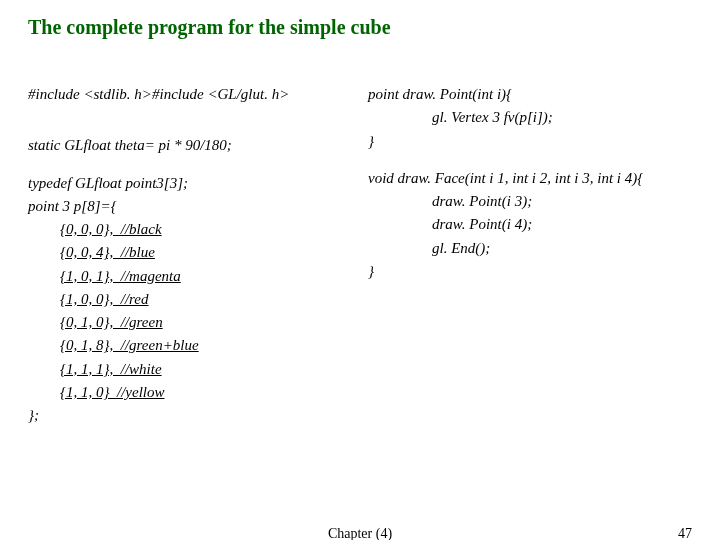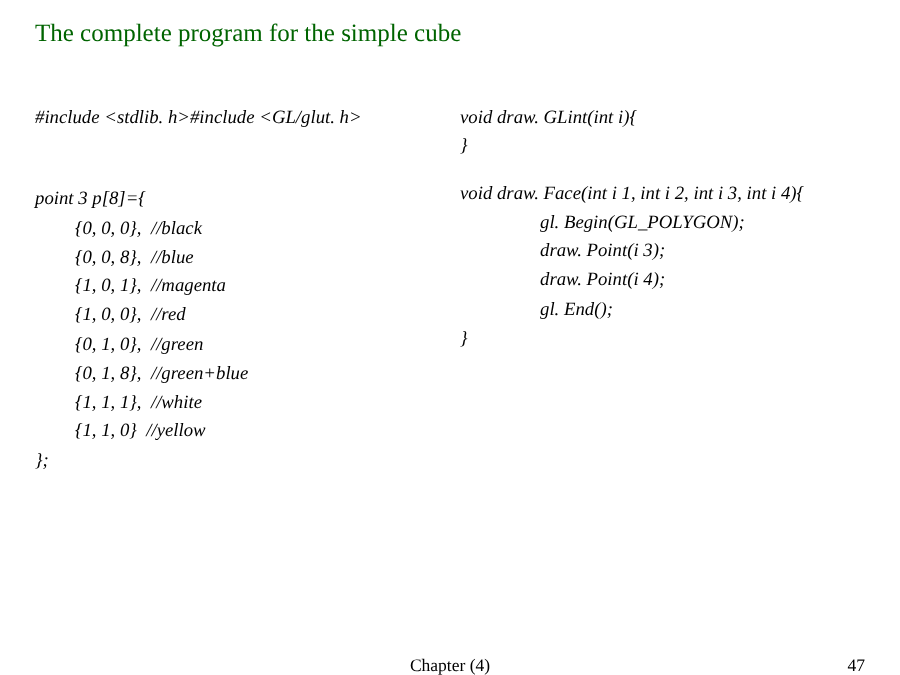--- a/index.html
+++ b/index.html
@@ -15,21 +15,21 @@
   }
   .slide {
     padding: 16px 28px 0 28px;
     box-sizing: border-box;
     width: 720px;
     height: 540px;
     position: relative;
   }
   .title {
     color: #006400;
-    font-weight: normal;
+    font-weight: bold;
     font-size: 20px;
     margin: 0 0 14px 0;
   }
   .content {
     display: flex;
     flex-direction: row;
     font-size: 15px;
     font-style: italic;
     line-height: 1.55;
     margin-top: 44px;
@@ -41,21 +41,21 @@
   }
   .col-right {
     width: 50%;
     padding-left: 8px;
     box-sizing: border-box;
   }
   .codeblock {
     white-space: pre;
     font-family: "Times New Roman", Times, serif;
   }
-  .indent1 { padding-left: 32px; }
+  .indent1 { padding-left: 32px; text-decoration: underline; }
   .indent2 { padding-left: 64px; }
   .spacer { height: 14px; }
   .footer {
     position: absolute;
     bottom: 14px;
     left: 0;
     width: 720px;
     font-size: 14px;
     font-style: normal;
   }
@@ -75,39 +75,41 @@
 <div class="slide">
 
   <div class="title">The complete program for the simple cube</div>
 
   <div class="content">
 
     <div class="col-left">
       <div class="codeblock">#include &lt;stdlib. h&gt;#include &lt;GL/glut. h&gt;</div>
       <div class="spacer"></div>
       <div class="spacer"></div>
+      <div class="codeblock">static GLfloat theta= pi * 90/180;</div>
       <div class="spacer"></div>
+      <div class="codeblock">typedef GLfloat point3[3];</div>
       <div class="codeblock">point 3 p[8]={</div>
       <div class="codeblock indent1">{0, 0, 0},  //black</div>
-      <div class="codeblock indent1">{0, 0, 8},  //blue</div>
+      <div class="codeblock indent1">{0, 0, 4},  //blue</div>
       <div class="codeblock indent1">{1, 0, 1},  //magenta</div>
       <div class="codeblock indent1">{1, 0, 0},  //red</div>
       <div class="codeblock indent1">{0, 1, 0},  //green</div>
       <div class="codeblock indent1">{0, 1, 8},  //green+blue</div>
       <div class="codeblock indent1">{1, 1, 1},  //white</div>
       <div class="codeblock indent1">{1, 1, 0}  //yellow</div>
       <div class="codeblock">};</div>
     </div>
 
     <div class="col-right">
-      <div class="codeblock">void draw. GLint(int i){</div>
+      <div class="codeblock">point draw. Point(int i){</div>
+      <div class="codeblock indent2">gl. Vertex 3 fv(p[i]);</div>
       <div class="codeblock">}</div>
       <div class="spacer"></div>
       <div class="codeblock">void draw. Face(int i 1, int i 2, int i 3, int i 4){</div>
-      <div class="codeblock indent2">gl. Begin(GL_POLYGON);</div>
       <div class="codeblock indent2">draw. Point(i 3);</div>
       <div class="codeblock indent2">draw. Point(i 4);</div>
       <div class="codeblock indent2">gl. End();</div>
       <div class="codeblock">}</div>
     </div>
 
   </div>
 
   <div class="footer">
     <span class="footer-center">Chapter (4)</span>

